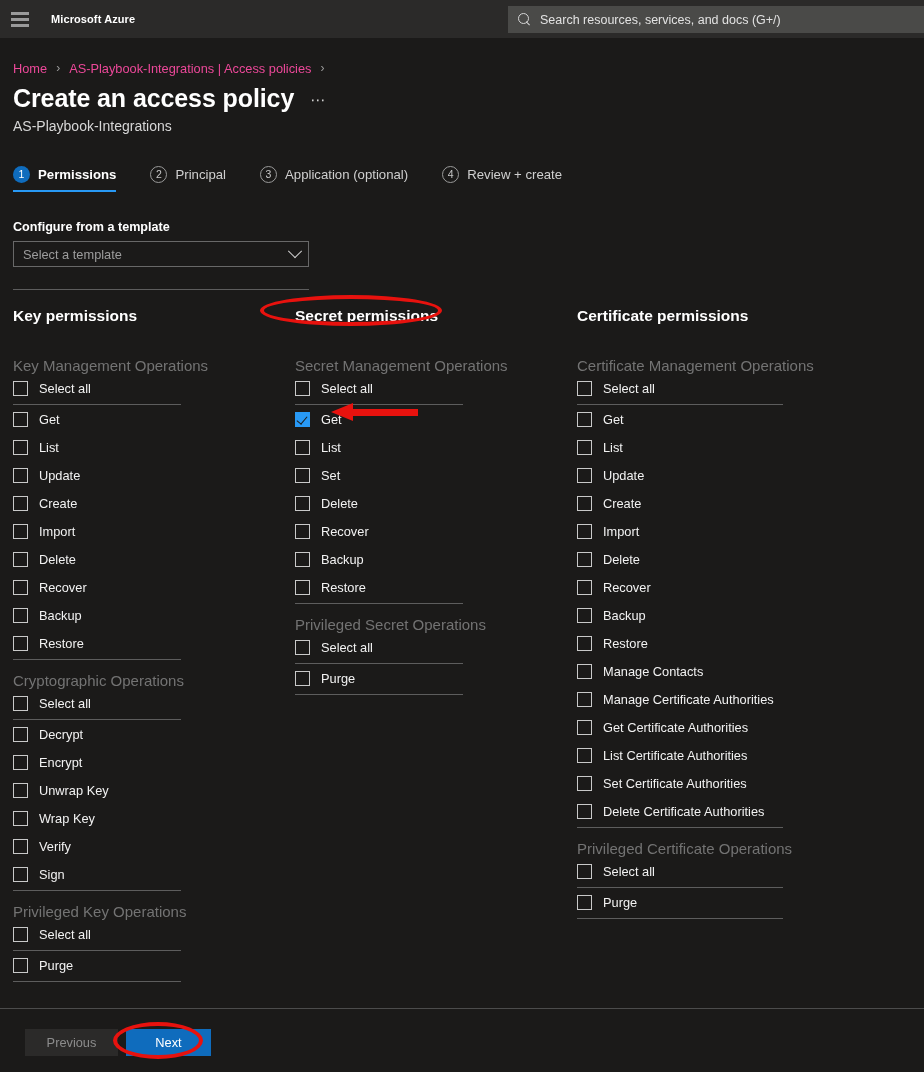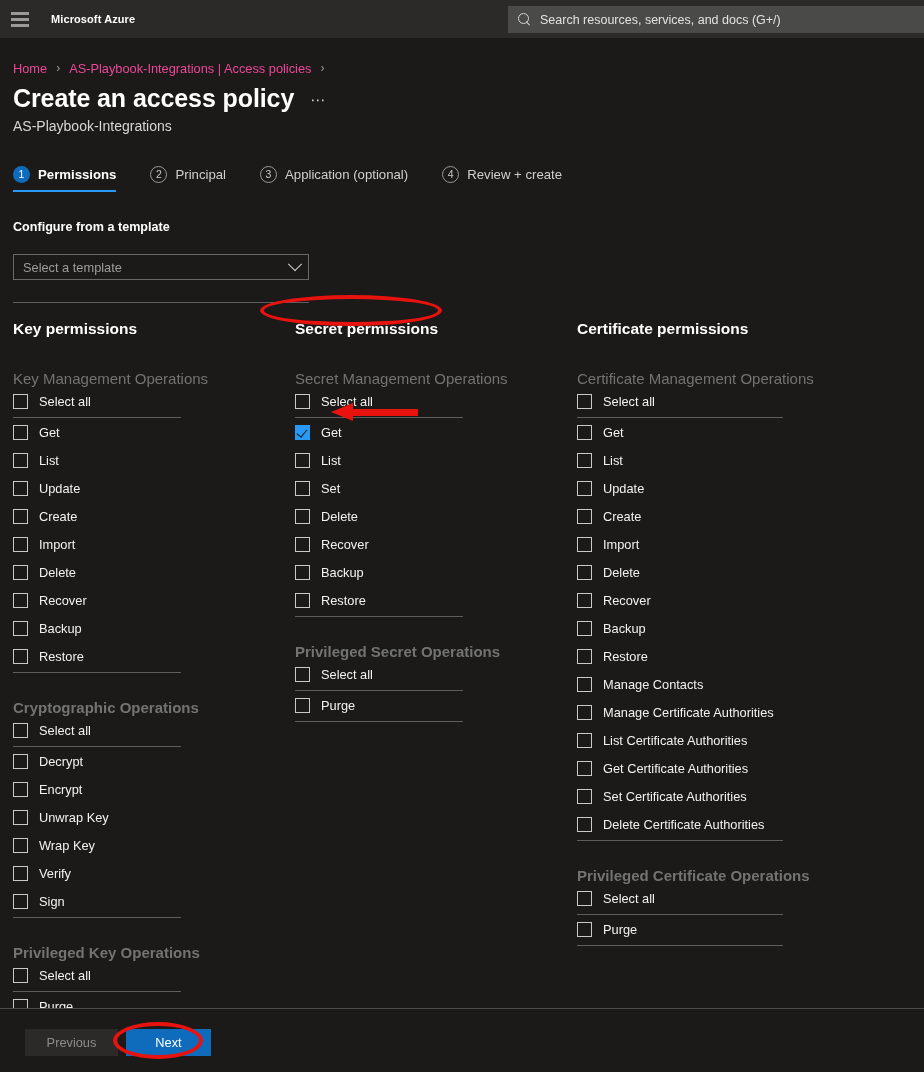--- a/index.html
+++ b/index.html
@@ -72,38 +72,38 @@
   .step .label { font-size: 13.2px; color: #cfcfcf; }
   .step.active .label { color: #ffffff; font-weight: 600; }
   .step.active::after {
     content:""; position: absolute; left: 0; right: 12px; bottom: 0;
     height: 2px; background: #2899f5;
   }
 
   
   .field-label { padding-left: 13px; margin-top: 28px; font-size: 12.6px; font-weight: 600; color: #ffffff; }
   .select {
-    margin-left: 13px; margin-top: 20px; width: 296px; height: 26px;
+    margin-left: 13px; margin-top: 7px; width: 296px; height: 26px;
     border: 1px solid #686868; background: #1b1a19;
     display: flex; align-items: center; justify-content: space-between;
     padding: 0 8px 0 9px; cursor: pointer;
   }
   .select .val { font-size: 12.8px; color: #9d9d9d; }
   .chev {
     width: 10px; height: 10px; border-right: 1.4px solid #cfcfcf; border-bottom: 1.4px solid #cfcfcf;
     transform: rotate(45deg) translate(-2px,-2px); flex: 0 0 auto;
   }
   .top-rule { margin: 22px 0 0 13px; width: 296px; height: 1px; background: #5d5d5d; }
 
   
   .cols { display: flex; padding-left: 13px; margin-top: 17px; }
   .col { width: 282px; flex: 0 0 auto; }
   .col-title { font-size: 15.5px; font-weight: 600; color: #ffffff; height: 22px; }
   .group-title { font-size: 15px; color: #737373; margin-top: 28px; }
-  .group-title.sub { margin-top: 26px; font-weight: bold; }
+  .group-title.sub { margin-top: 12px; }
 
   .cbrow { display: flex; align-items: center; height: 28px; cursor: pointer; }
   .cbrow .box {
     width: 15px; height: 15px; border: 1.4px solid #c9c9c9; background: transparent;
     flex: 0 0 auto; margin-right: 11px; position: relative;
   }
   .cbrow.checked .box { background: #2899f5; border-color: #2899f5; }
   .cbrow.checked .box::after {
     content:""; position: absolute; left: 3.3px; top: 1.4px;
     width: 5px; height: 9px; border-right: 1.7px solid #1b1a19; border-bottom: 1.7px solid #1b1a19;
@@ -376,25 +376,25 @@
       <div class="cbrow">
         <div class="box"></div>
         <div class="txt">Manage Contacts</div>
       </div>
       <div class="cbrow">
         <div class="box"></div>
         <div class="txt">Manage Certificate Authorities</div>
       </div>
       <div class="cbrow">
         <div class="box"></div>
+        <div class="txt">Get Certificate Authorities</div>
+      </div>
+      <div class="cbrow">
+        <div class="box"></div>
         <div class="txt">List Certificate Authorities</div>
-      </div>
-      <div class="cbrow">
-        <div class="box"></div>
-        <div class="txt">Get Certificate Authorities</div>
       </div>
       <div class="cbrow">
         <div class="box"></div>
         <div class="txt">Set Certificate Authorities</div>
       </div>
       <div class="cbrow">
         <div class="box"></div>
         <div class="txt">Delete Certificate Authorities</div>
       </div>
       <div class="rule wide"></div>

